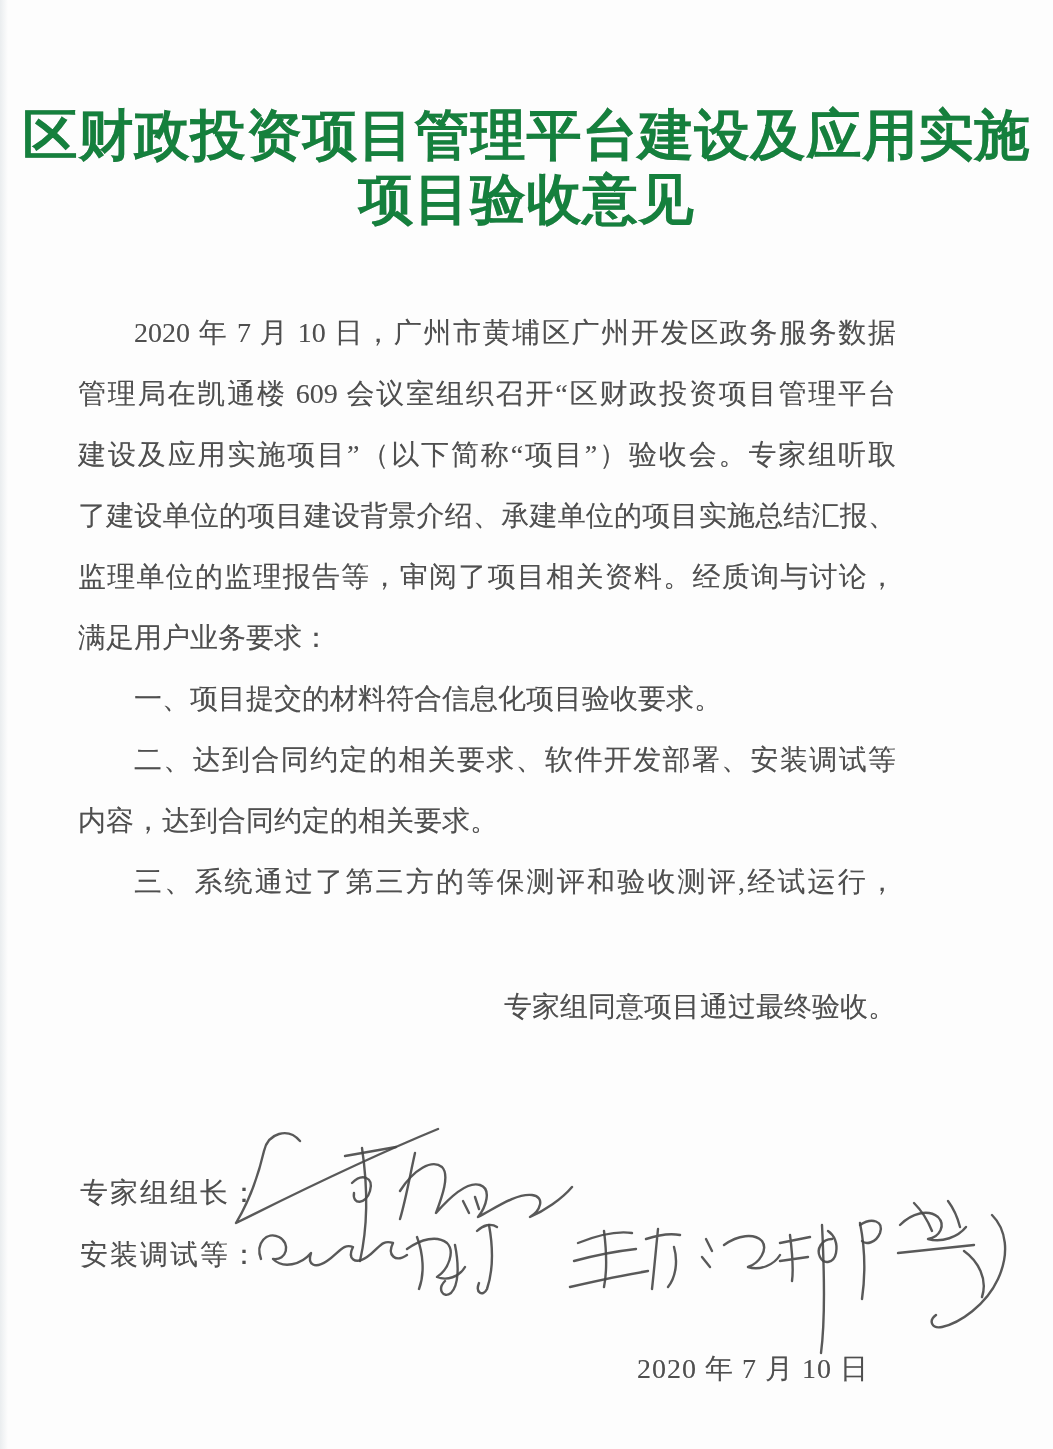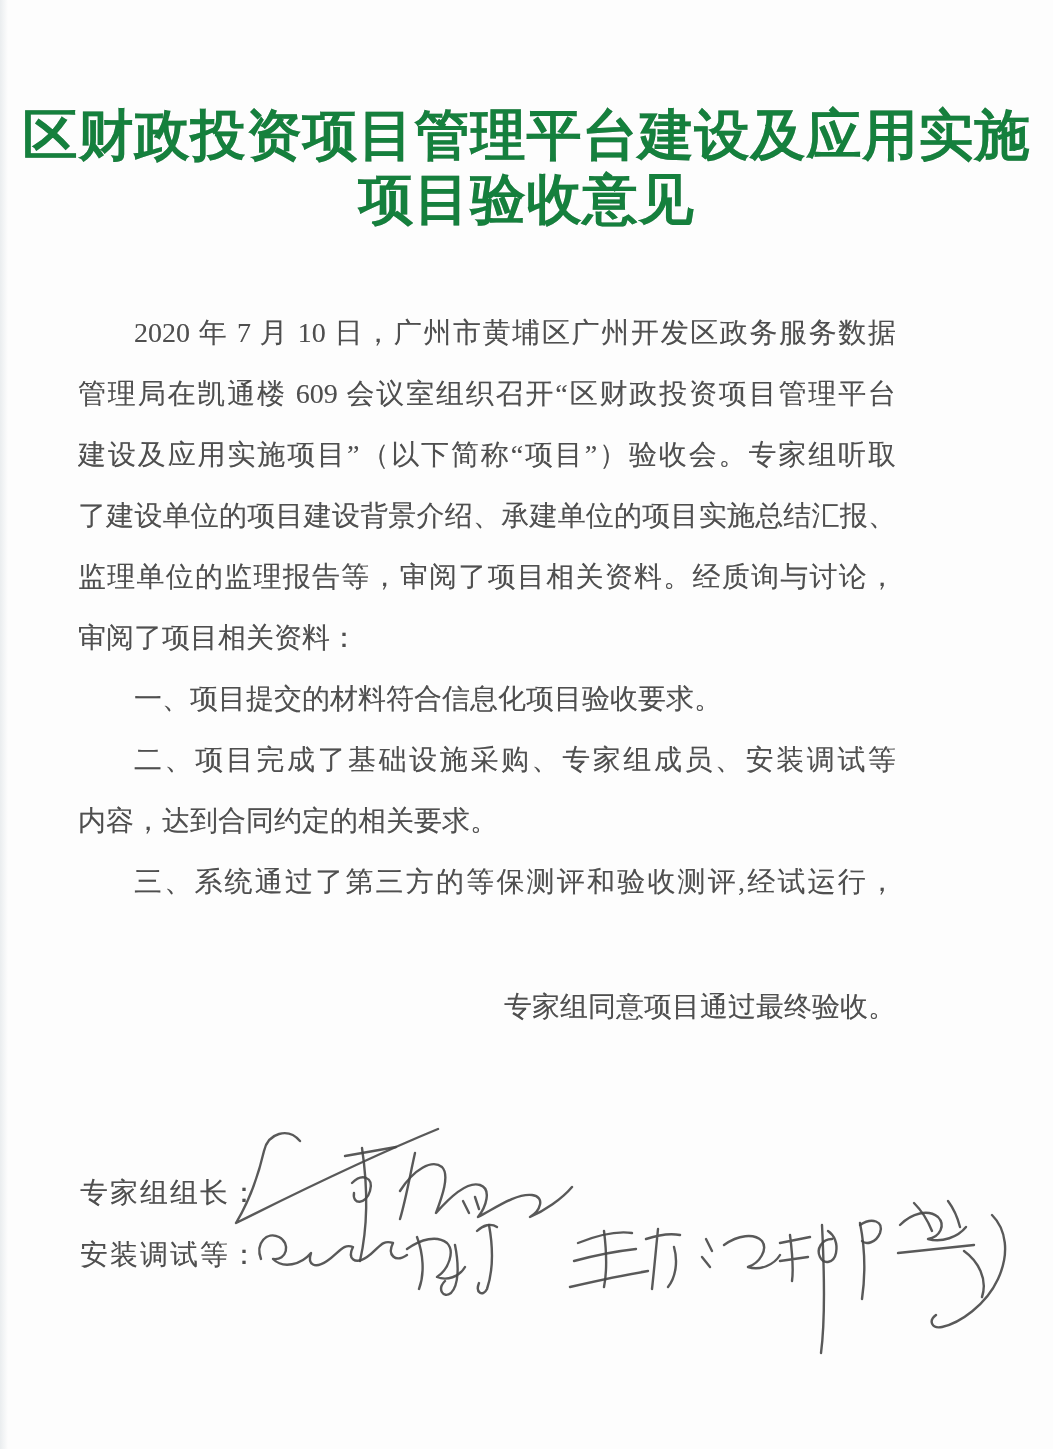--- a/index.html
+++ b/index.html
@@ -70,23 +70,23 @@
     <div>区财政投资项目管理平台建设及应用实施</div>
     <div>项目验收意见</div>
   </div>
 
   <div class="body-block">
     <div class="line indent full">2020 年 7 月 10 日，广州市黄埔区广州开发区政务服务数据</div>
     <div class="line full">管理局在凯通楼 609 会议室组织召开“区财政投资项目管理平台</div>
     <div class="line full">建设及应用实施项目”（以下简称“项目”）验收会。专家组听取</div>
     <div class="line full">了建设单位的项目建设背景介绍、承建单位的项目实施总结汇报、</div>
     <div class="line full">监理单位的监理报告等，审阅了项目相关资料。经质询与讨论，</div>
-    <div class="line">审阅了项目相关资料：</div>
+    <div class="line">满足用户业务要求：</div>
     <div class="line indent">一、项目提交的材料符合信息化项目验收要求。</div>
-    <div class="line indent full">二、项目完成了基础设施采购、专家组成员、安装调试等</div>
+    <div class="line indent full">二、达到合同约定的相关要求、软件开发部署、安装调试等</div>
     <div class="line">内容，达到合同约定的相关要求。</div>
     <div class="line indent full">三、系统通过了第三方的等保测评和验收测评,经试运行，</div>
     <div class="line indent gap">专家组同意项目通过最终验收。</div>
   </div>
 
   <div class="sig-label leader">专家组组长：</div>
   <div class="sig-label member">安装调试等：</div>
 
   <svg class="signature" style="left:208px; top:1115px;" width="372" height="155" viewBox="0 0 372 155">
     <path d="M92,26 C80,12 60,18 56,36 C50,62 40,88 28,108 C92,76 162,42 230,14"></path>
@@ -123,14 +123,15 @@
 
     <path d="M300,30 C304,50 306,78 302,106"></path>
     <path d="M300,32 C312,24 324,28 320,40 C316,50 306,52 302,48"></path>
     <path d="M340,32 C352,20 368,16 378,24 C386,32 380,44 368,46 C382,50 398,44 406,34"></path>
     <path d="M354,10 C362,18 368,28 372,38 M388,8 C394,16 398,26 400,34"></path>
     <path d="M338,60 L414,52"></path>
     <path d="M404,58 C418,68 428,86 422,104"></path>
     <path d="M432,22 C446,36 450,60 438,86 C426,112 400,130 382,134 C372,136 368,128 376,122"></path>
   </svg>
 
+  <div class="date-line">2020 年 7 月 10 日</div>
 
 </div>
 
 </body></html>

